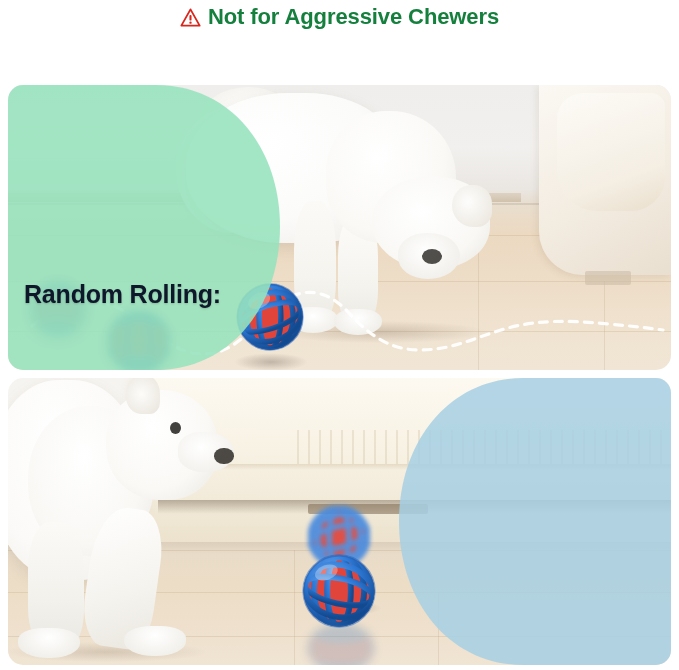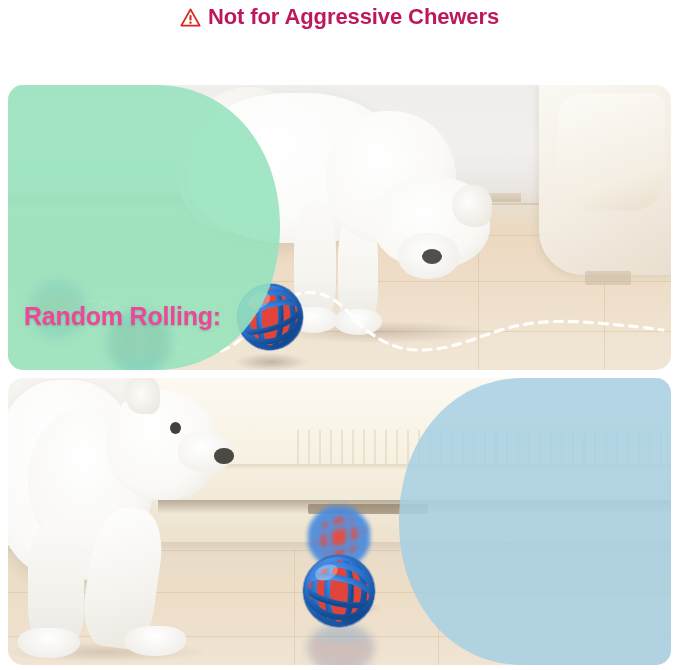--- a/index.html
+++ b/index.html
@@ -40,21 +40,21 @@
   }
   .warn-icon {
     width: 21px;
     height: 19px;
     display: block;
     flex: 0 0 auto;
   }
   .subtitle {
     font-size: 22px;
     font-weight: bold;
-    color: #be185d;
+    color: #15803d;
     letter-spacing: -0.1px;
   }
 
   
   .panel {
     position: absolute;
     left: 8px;
     width: 663px;
     border-radius: 15px;
     overflow: hidden;
@@ -363,24 +363,23 @@
   
   .blob {
     position: absolute;
     top: 0;
     height: 100%;
   }
   .blob svg { display: block; width: 100%; height: 100%; }
 
   .blob-text {
     position: absolute;
-    color: #ec4899;
+    color: #0f172a;
     font-weight: bold;
     text-shadow: 0 1px 2px rgba(60,70,65,0.25);
-    margin-top: 22px;
   }
   .blob-text .line1 {
     display: block;
     font-size: 25px;
     line-height: 31px;
     letter-spacing: -0.2px;
   }
   .blob-text .line2 {
     display: block;
     font-size: 23px;

